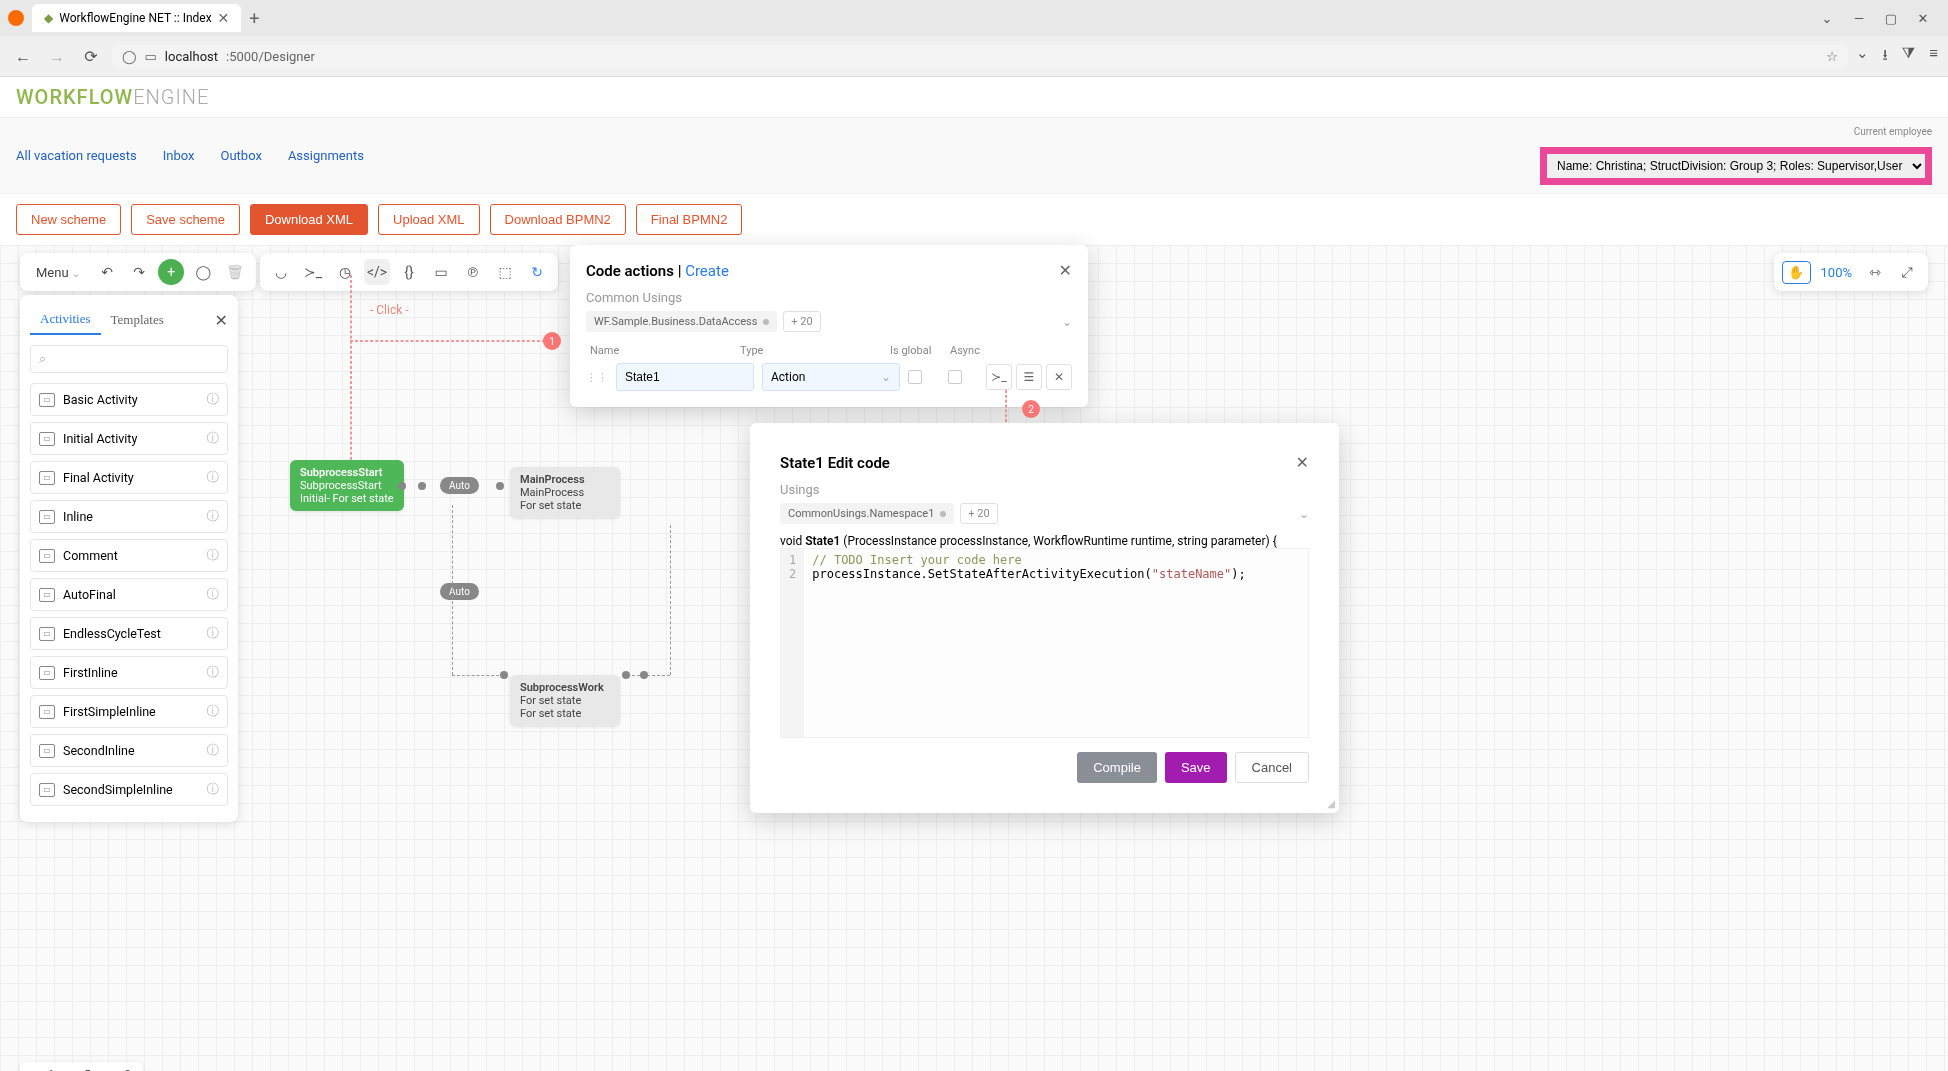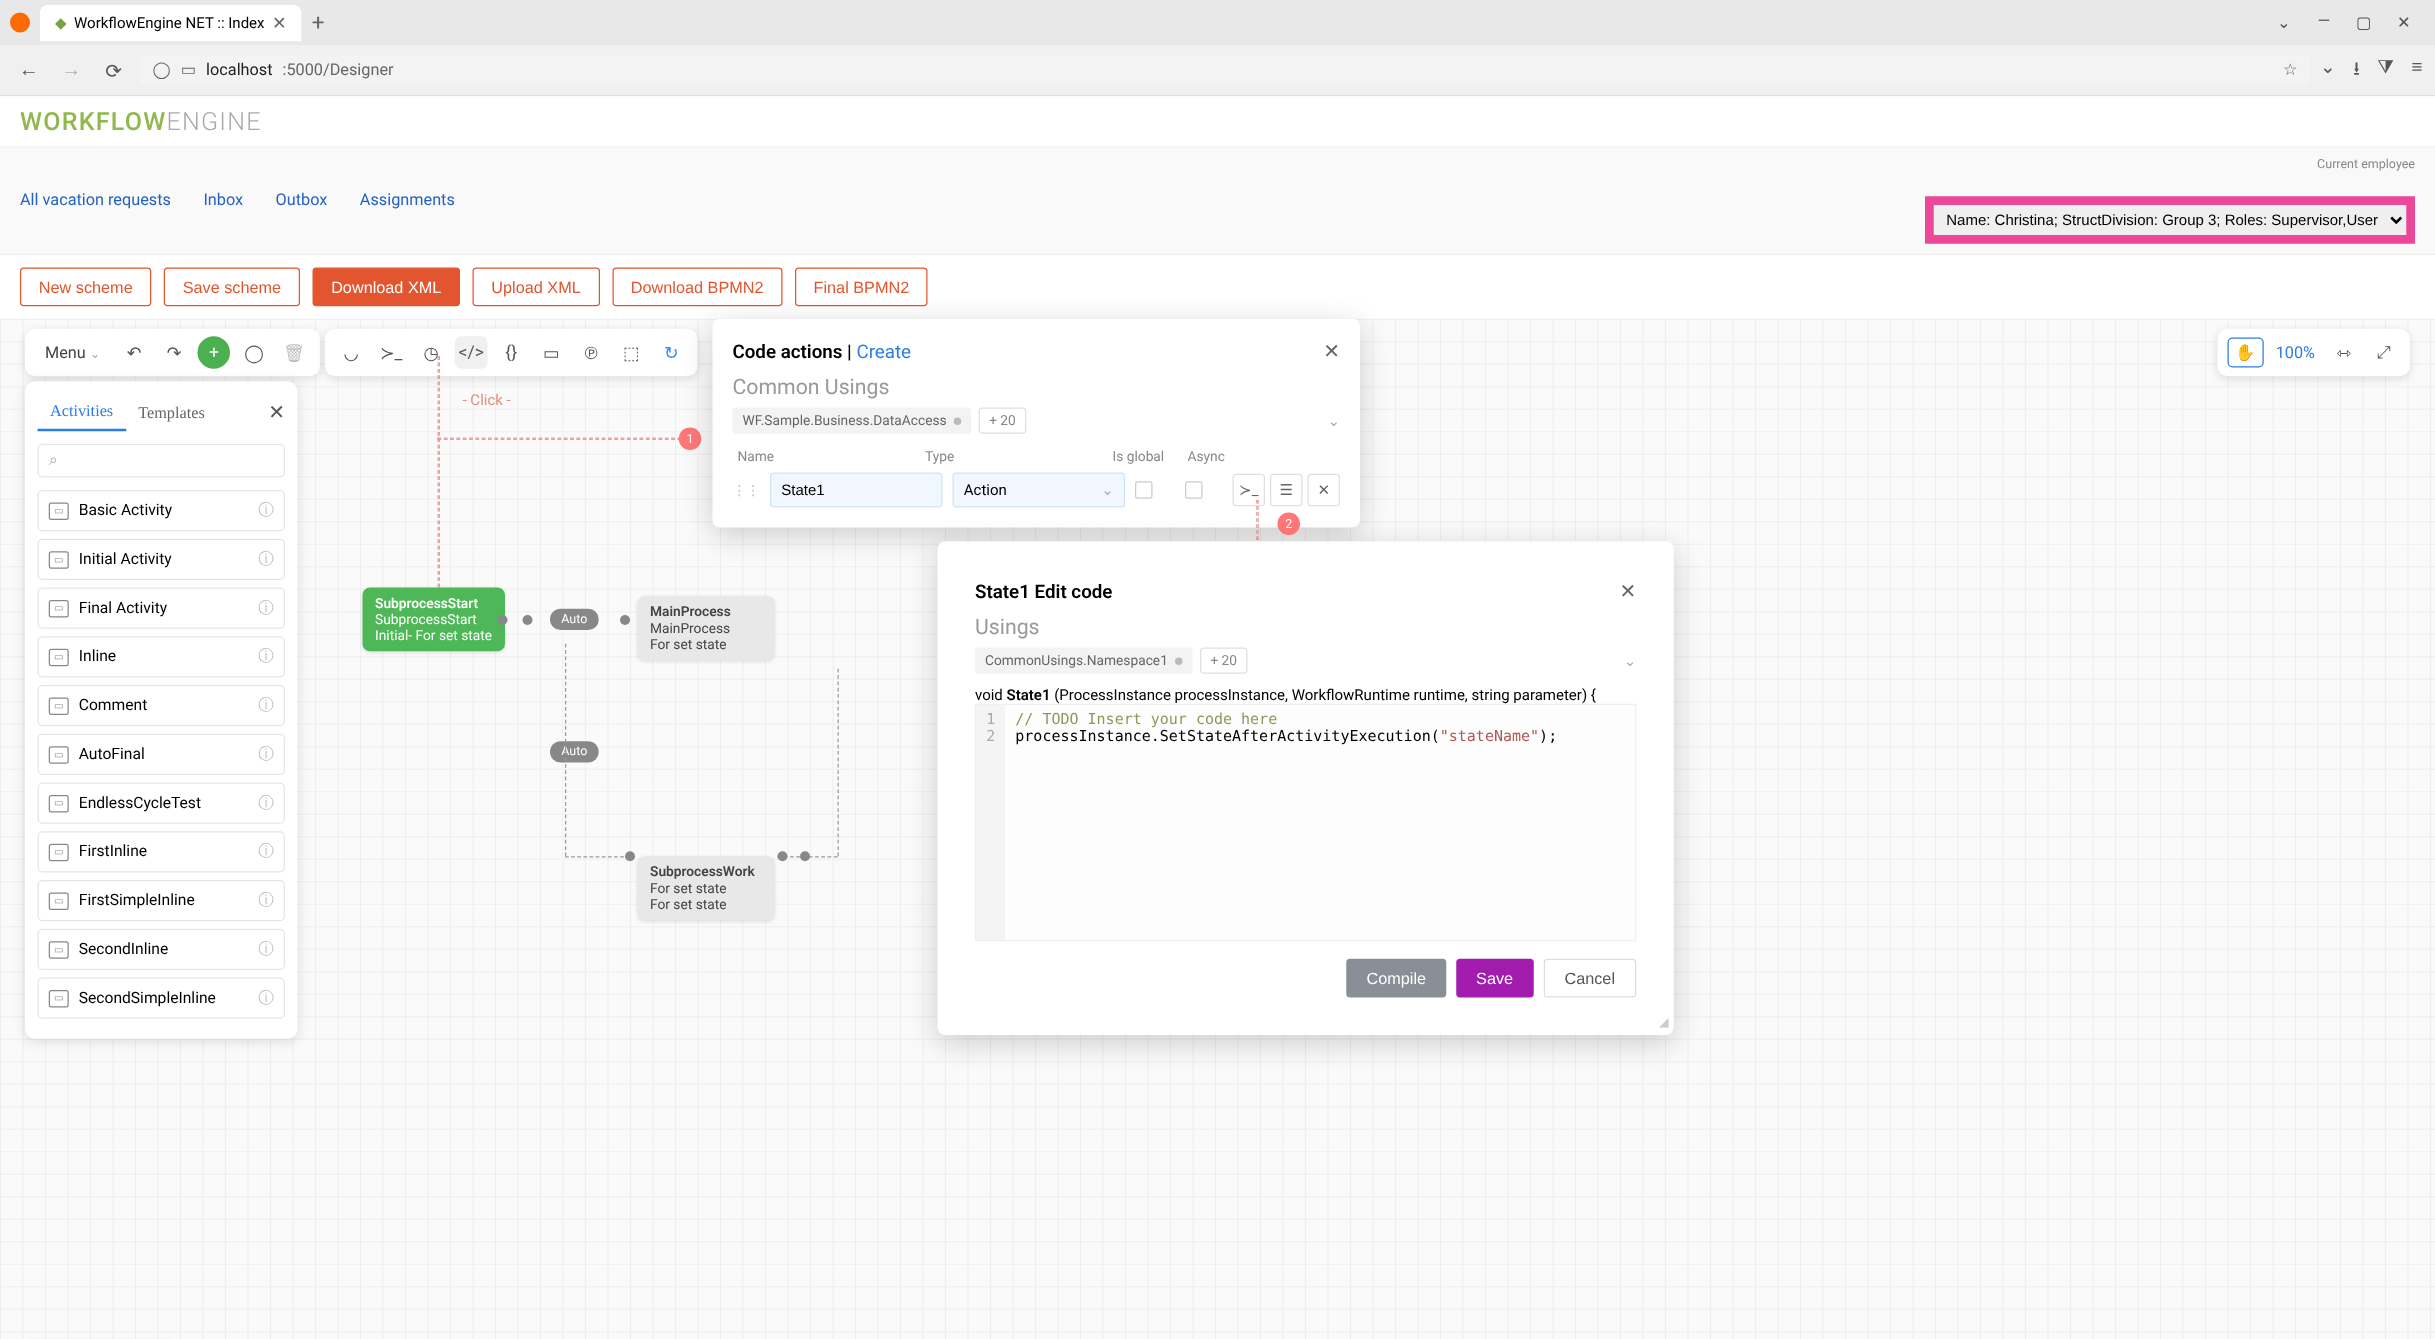--- a/index.html
+++ b/index.html
@@ -27,21 +27,21 @@
 .logo .w1 { color: #90b84f; font-weight: 500; }
 .logo .w2 { color: #aaa; }
 .header-actions { margin-left: auto; display: flex; gap: 10px; }
 .btn { border: 1px solid #e2552e; color: #e2552e; background: #fff; padding: 7px 14px; border-radius: 3px; cursor: pointer; font-size: 13px; }
 .btn.primary { background: #e2552e; color: #fff; }
 
 
 .nav-row { display: flex; align-items: center; background: #f9f9f9; padding: 8px 16px; border-bottom: 1px solid #eee; }
 .nav-row a { color: #2362c1; text-decoration: none; margin-right: 26px; font-size: 13px; }
 .employee-sel { margin-left: auto; text-align: right; }
-.employee-sel .lbl { font-size: 10px; color: #888; display: block; margin-bottom: 20px; }
+.employee-sel .lbl { font-size: 10px; color: #888; display: block; margin-bottom: 10px; }
 .employee-sel select { font-size: 12px; padding: 4px 6px; border: 7px solid #ec4899; min-width: 320px; }
 
 
 .scheme-toolbar { display: flex; gap: 10px; padding: 10px 16px; background: #fff; }
 
 
 .canvas-area { position: relative; height: calc(100vh - 220px); background: #fafafa;
   background-image: linear-gradient(#eee 1px, transparent 1px), linear-gradient(90deg, #eee 1px, transparent 1px);
   background-size: 18px 18px; }
 
@@ -88,21 +88,21 @@
 .click-dash { position: absolute; border: 1.5px dashed #e99; }
 .step-badge { position: absolute; width: 18px; height: 18px; background: #f77; color: #fff; border-radius: 50%; font-size: 10px; display: flex; align-items: center; justify-content: center; }
 
 
 .modal { position: absolute; background: #fff; border-radius: 6px; box-shadow: 0 6px 24px rgba(0,0,0,0.18); }
 .modal.code-actions { top: 0px; left: 570px; width: 518px; padding: 16px; }
 .modal-head { display: flex; align-items: center; margin-bottom: 10px; }
 .modal-title { font-size: 15px; font-weight: 600; }
 .modal-title .create { color: #2a7de1; font-weight: 400; }
 .modal-close { margin-left: auto; cursor: pointer; color: #666; font-size: 16px; }
-.section-lbl { font-size: 17px; color: #999; margin: 10px 0 6px; }
+.section-lbl { font-size: 13px; color: #999; margin: 10px 0 6px; }
 .tag-row { display: flex; gap: 6px; align-items: center; }
 .tag { background: #f3f3f3; border-radius: 3px; padding: 4px 8px; font-size: 11px; color: #666; display: flex; align-items: center; gap: 6px; }
 .tag .dot { width: 6px; height: 6px; background: #bbb; border-radius: 50%; }
 .tag-more { font-size: 11px; color: #888; border: 1px solid #e0e0e0; border-radius: 3px; padding: 3px 7px; }
 .tag-expand { margin-left: auto; color: #aaa; font-size: 12px; cursor: pointer; }
 .row-head { display: flex; font-size: 11px; color: #888; margin-top: 12px; padding: 0 4px; }
 .row-head .c1 { width: 150px; }
 .row-head .c2 { width: 150px; }
 .row-head .c3 { width: 60px; }
 .row-head .c4 { width: 50px; }

